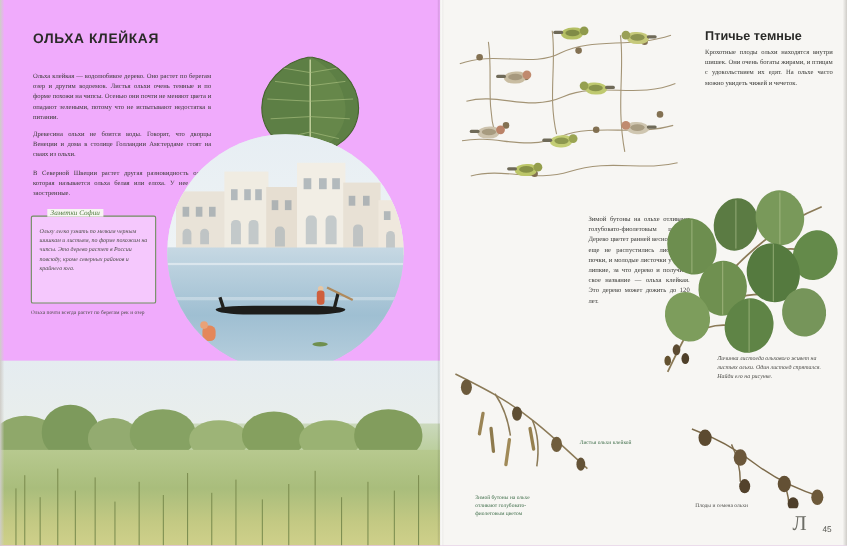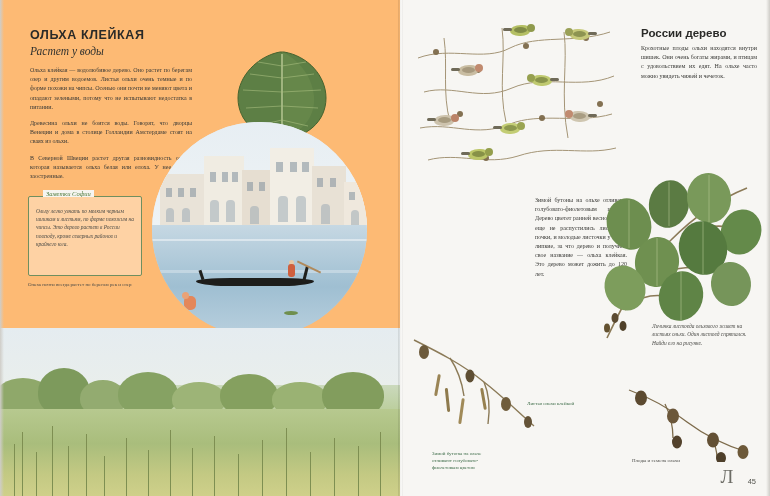--- a/index.html
+++ b/index.html
@@ -14,21 +14,21 @@
     width:770px;height:496px;
     background:#efeeea;
     display:flex;
   }
   .page{
     position:relative;
     height:496px;
     background:#f7f6f2;
     overflow:hidden;
   }
-  .page-left{width:400px;background:#fdba74;}
+  .page-left{width:400px;background:#f0abfc;}
   .page-right{width:370px;background:#f7f6f3;}
   .gutter{
     position:absolute;left:398px;top:0;width:5px;height:496px;
     background:linear-gradient(to right,rgba(0,0,0,0.10),rgba(0,0,0,0.03) 45%,rgba(255,255,255,0.5) 60%,rgba(0,0,0,0.05));
     z-index:40;
   }
   .edge-l{position:absolute;left:0;top:0;width:4px;height:496px;background:linear-gradient(to right,#cfcdc8,rgba(255,255,255,0));z-index:41;}
   .edge-r{position:absolute;right:0;top:0;width:4px;height:496px;background:linear-gradient(to left,#cfcdc8,rgba(255,255,255,0));z-index:41;}
 
   
@@ -190,21 +190,20 @@
   .fruits{position:absolute;left:225px;top:382px;width:130px;height:80px;}
 </style>
 </head>
 <body>
 
 <div class="spread">
 
   <div class="page page-left">
 
     <div class="title">ОЛЬХА КЛЕЙКАЯ</div>
-    <div class="subtitle">Растет у воды</div>
 
     <div class="body-col">
       <p>Ольха клейкая — водолюбивое дерево. Оно растет по берегам озер и другим водоемов. Листья ольхи очень темные и по форме похожи на чипсы. Осенью они почти не меняют цвета и опадают зелеными, потому что не испытывают недостатка в питании.</p>
       <p>Древесина ольхи не боится воды. Говорят, что дворцы Венеции и дома в столице Голландии Амстердаме стоят на сваях из ольхи.</p>
       <p>В Северной Швеции растет другая разновидность ольхи, которая называется ольха белая или елоха. У нее листья заостренные.</p>
     </div>
 
     <div class="leaf-main">
       <svg width="120" height="95" viewBox="0 0 120 95">
         <path d="M62 4 C86 8 104 28 104 50 C104 74 84 90 60 91 C36 90 16 74 16 50 C16 28 36 8 58 4 Z" fill="#5d7f45" stroke="#46632f" stroke-width="1"></path>
@@ -325,21 +324,21 @@
         <div class="reed" style="left:310px;height:44px;"></div>
         <div class="reed" style="left:334px;height:58px;"></div>
         <div class="reed" style="left:358px;height:50px;"></div>
         <div class="reed" style="left:380px;height:64px;"></div>
       </div>
     </div>
   </div>
 
   <div class="page page-right">
 
-    <div class="r-title">России дерево</div>
+    <div class="r-title">Птичье темные</div>
     <div class="r-p1">Крохотные плоды ольхи находятся внутри шишек. Они очень богаты жирами, и птицам с удовольствием их едят. На ольхе часто можно увидеть чижей и чечеток.</div>
     <div class="r-p2">Зимой бутоны на ольхе отливают голубовато-фиолетовым цветом. Дерево цветет ранней весной, когда еще не распустились листья. И почки, и молодые листочки у ольхи липкие, за что дерево и получило свое название — ольха клейкая. Это дерево может дожить до 120 лет.</div>
     <div class="r-note">Личинка листоеда ольхового живет на листьях ольхи. Один листоед спрятался. Найди его на рисунке.</div>
 
     <div class="birds">
       <svg width="210" height="160" viewBox="0 0 210 160">
         <g stroke="#9b8a68" stroke-width="1" fill="none" opacity="0.9">
           <path d="M4 40 C36 28 70 44 96 30 C124 16 160 26 196 14"></path>
           <path d="M10 74 C40 66 66 84 98 70 C130 56 166 72 200 58"></path>
           <path d="M6 110 C38 104 62 120 96 106 C126 94 164 106 198 96"></path>

